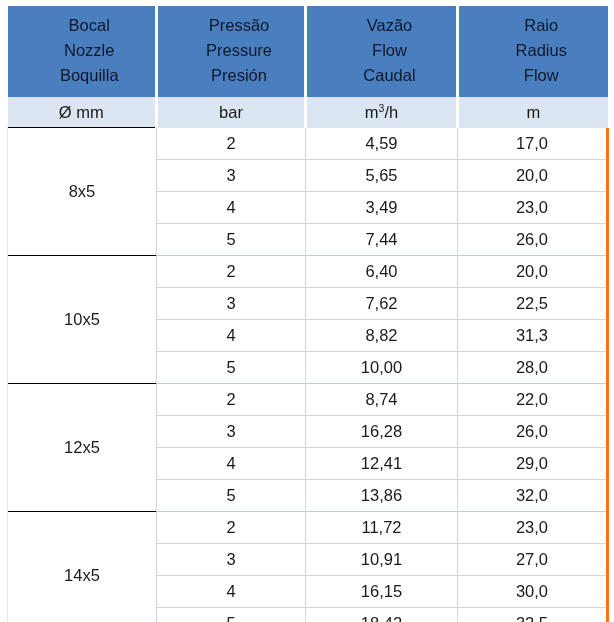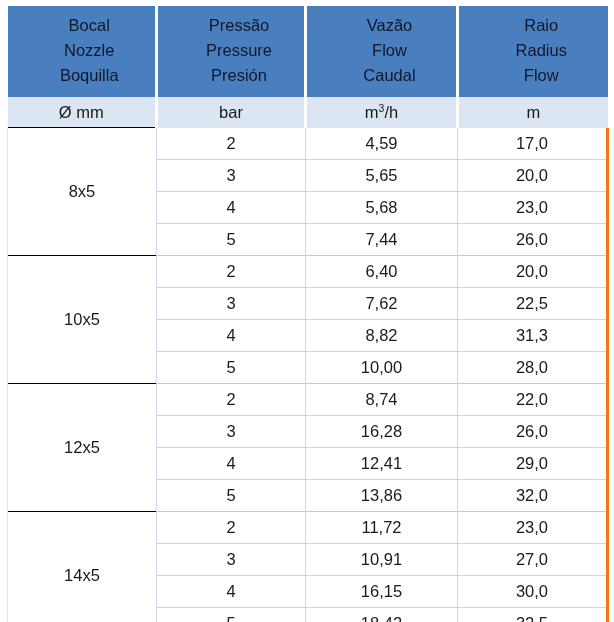--- a/index.html
+++ b/index.html
@@ -151,21 +151,21 @@
         <td>4,59</td>
         <td class="col-last">17,0</td>
       </tr>
       <tr>
         <td>3</td>
         <td>5,65</td>
         <td class="col-last">20,0</td>
       </tr>
       <tr>
         <td>4</td>
-        <td>5,68</td>
+        <td>3,49</td>
         <td class="col-last">23,0</td>
       </tr>
       <tr>
         <td>5</td>
         <td>7,44</td>
         <td class="col-last">26,0</td>
       </tr>
       <tr class="group-start">
         <td class="nozzle-cell" rowspan="4">10x5</td>
         <td>2</td>

